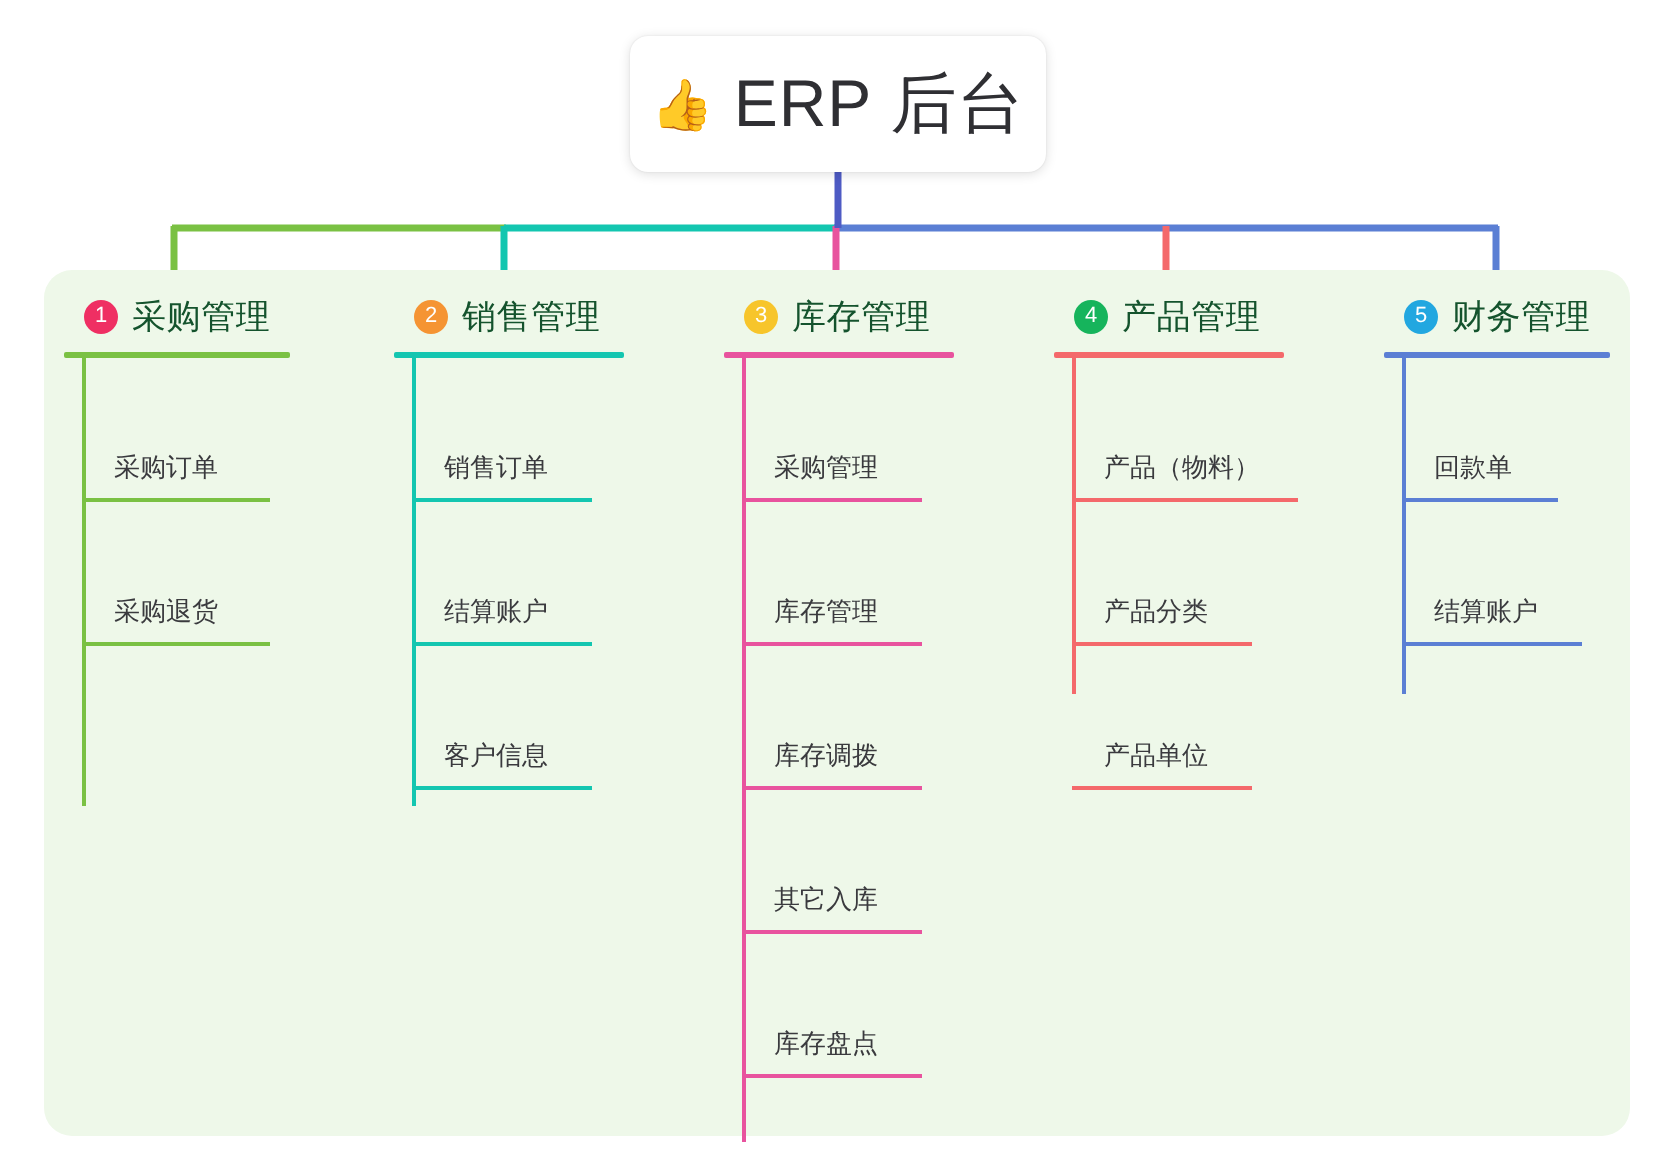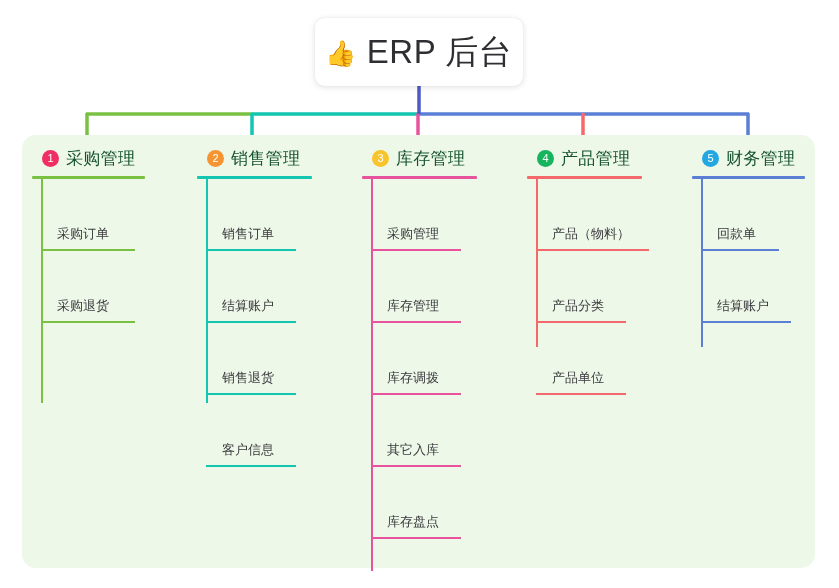--- a/index.html
+++ b/index.html
@@ -193,24 +193,20 @@
         <div class="spine" style="background: rgb(19, 198, 176); height: 224px;"></div>
         <div class="item">
           <span class="item-label">销售订单</span>
           <div class="item-rule" style="background: rgb(19, 198, 176); width: 90px;"></div>
         </div>
         <div class="item">
           <span class="item-label">结算账户</span>
           <div class="item-rule" style="background: rgb(19, 198, 176); width: 90px;"></div>
         </div>
         <div class="item">
-          <span class="item-label">销售退货</span>
-          <div class="item-rule" style="background: rgb(19, 198, 176); width: 90px;"></div>
-        </div>
-        <div class="item">
           <span class="item-label">客户信息</span>
           <div class="item-rule" style="background: rgb(19, 198, 176); width: 90px;"></div>
         </div>
       </div>
     </div>
   <div class="column" id="col-3">
       <div class="col-head">
         <span class="badge" style="background: rgb(247, 197, 43);">3</span>
         <span class="col-title">库存管理</span>
       </div>

